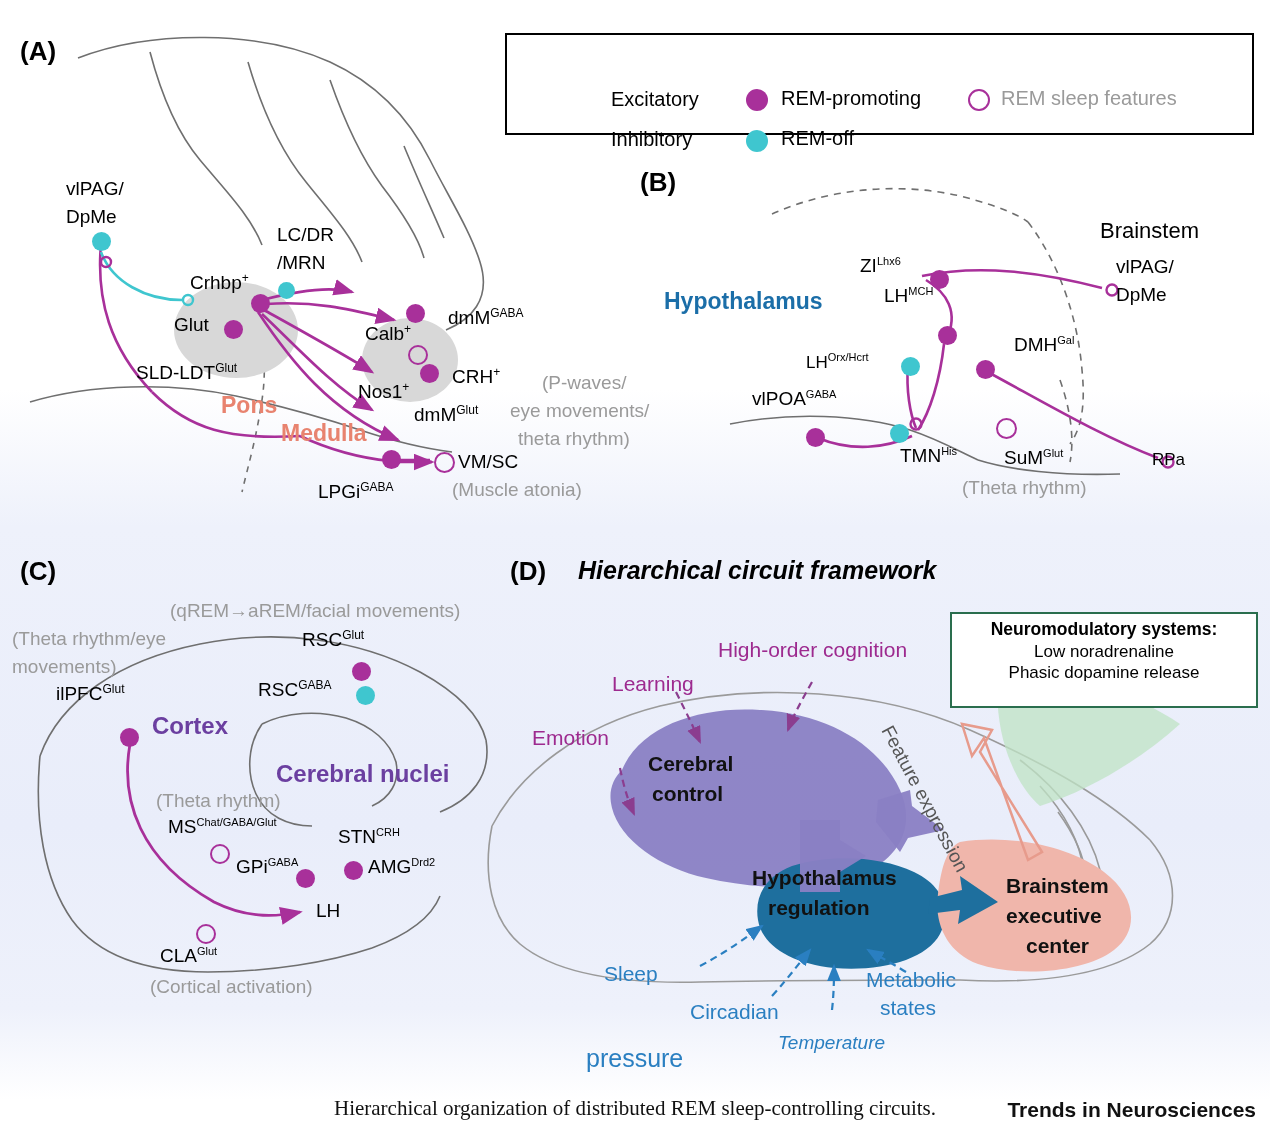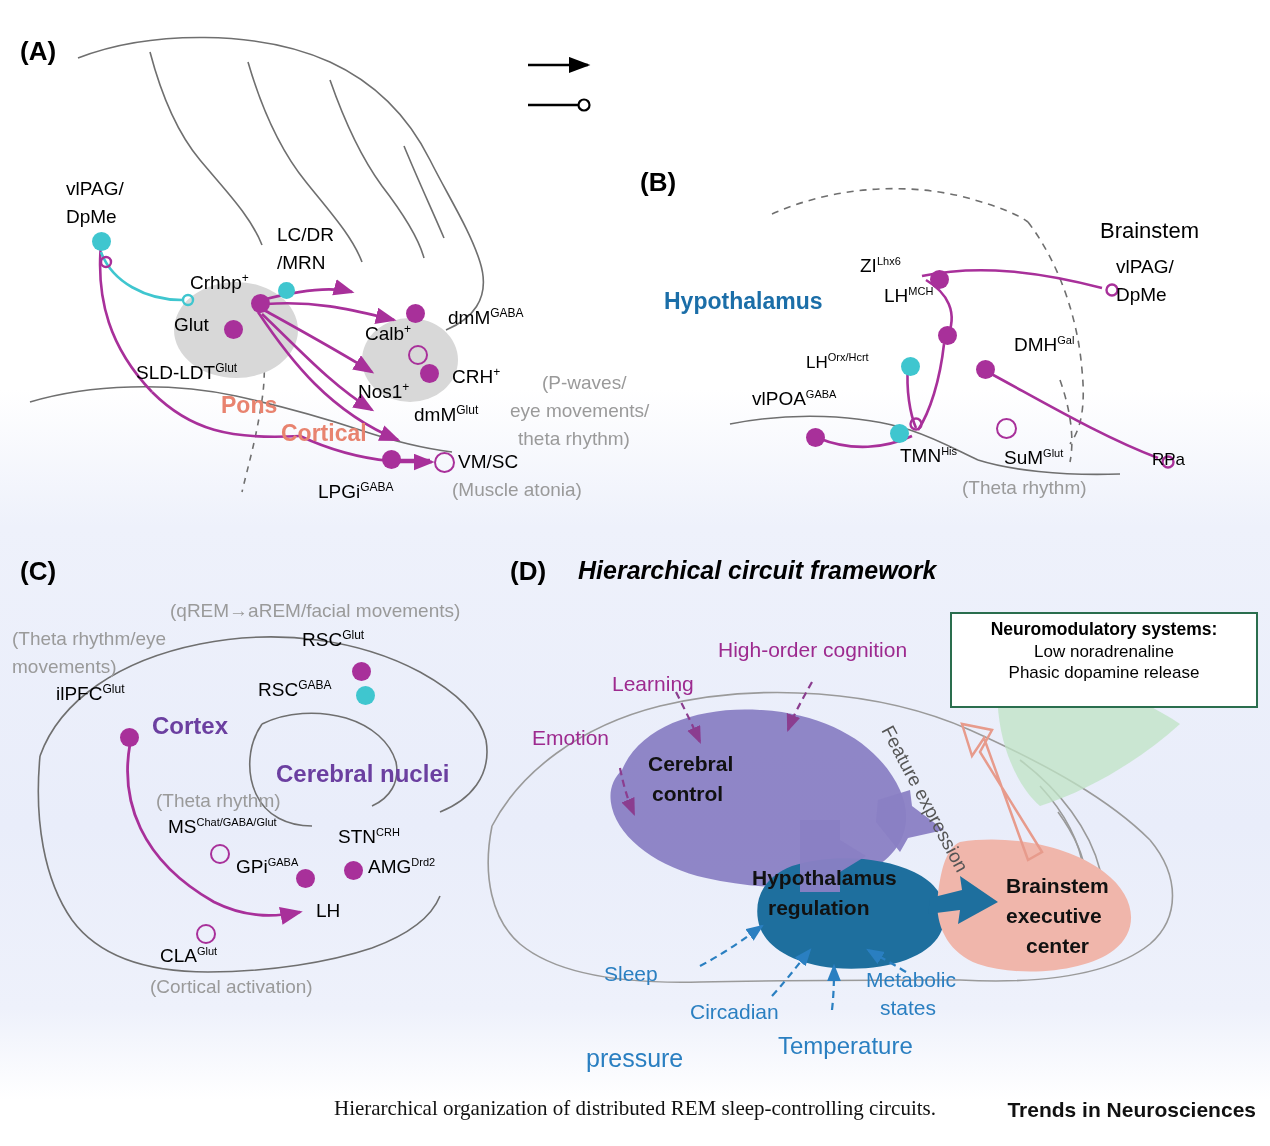--- a/index.html
+++ b/index.html
@@ -198,20 +198,30 @@
       <path d="M906,972 C890,962 878,956 868,950" marker-end="url(#arrowBlueDash)"></path>
     </g>
 
     <g>
       <line x1="528" y1="65" x2="588" y2="65" stroke="#000" stroke-width="2.4" marker-end="url(#arrowBlack)"></line>
       <line x1="528" y1="105" x2="578" y2="105" stroke="#000" stroke-width="2.4"></line>
       <circle cx="584" cy="105" r="5.5" fill="none" stroke="#000" stroke-width="2.2"></circle>
     </g>
   </svg>
 
+  <div id="legend">
+    <span class="item" style="left:104px;top:53px;">Excitatory</span>
+    <span class="item" style="left:104px;top:93px;">Inhibitory</span>
+    <span class="dot dot-rem abs" style="left:239px;top:54px;width:22px;height:22px;"></span>
+    <span class="item" style="left:274px;top:52px;">REM-promoting</span>
+    <span class="dot dot-off abs" style="left:239px;top:95px;width:22px;height:22px;"></span>
+    <span class="item" style="left:274px;top:92px;">REM-off</span>
+    <span class="ring abs" style="left:461px;top:54px;width:18px;height:18px;"></span>
+    <span class="item gray" style="left:494px;top:52px;">REM sleep features</span>
+  </div>
 
   <div class="abs panel-letter" style="left:20px;top:36px;">(A)</div>
 
   <div class="abs lbl" style="left:66px;top:178px;">vlPAG/</div>
   <div class="abs lbl" style="left:66px;top:206px;">DpMe</div>
   <div class="abs dot dot-off" style="left:92px;top:232px;width:19px;height:19px;"></div>
 
   <div class="abs lbl" style="left:277px;top:224px;">LC/DR</div>
   <div class="abs lbl" style="left:277px;top:252px;">/MRN</div>
   <div class="abs dot dot-off" style="left:278px;top:282px;width:17px;height:17px;"></div>
@@ -229,21 +239,21 @@
   <div class="abs ring" style="left:408px;top:345px;width:16px;height:16px;"></div>
 
   <div class="abs lbl" style="left:448px;top:306px;"><span>dmM</span><span class="sup">GABA</span></div>
 
   <div class="abs lbl" style="left:358px;top:380px;"><span>Nos1</span><span class="sup">+</span></div>
   <div class="abs dot dot-rem" style="left:420px;top:364px;width:19px;height:19px;"></div>
   <div class="abs lbl" style="left:452px;top:365px;"><span>CRH</span><span class="sup">+</span></div>
   <div class="abs lbl" style="left:414px;top:403px;"><span>dmM</span><span class="sup">Glut</span></div>
 
   <div class="abs lbl pink" style="left:205px;top:392px;font-size:23px;margin-left:16px;">Pons</div>
-  <div class="abs lbl pink" style="left:281px;top:420px;font-size:23px;">Cortical</div>
+  <div class="abs lbl pink" style="left:281px;top:420px;font-size:23px;">Medulla</div>
 
   <div class="abs dot dot-rem" style="left:382px;top:450px;width:19px;height:19px;"></div>
   <div class="abs lbl" style="left:318px;top:480px;"><span>LPGi</span><span class="sup">GABA</span></div>
   <div class="abs ring" style="left:434px;top:452px;width:17px;height:17px;"></div>
   <div class="abs lbl" style="left:458px;top:451px;">VM/SC</div>
 
   <div class="abs lbl gray" style="left:542px;top:372px;">(P-waves/</div>
   <div class="abs lbl gray" style="left:510px;top:400px;">eye movements/</div>
   <div class="abs lbl gray" style="left:518px;top:428px;">theta rhythm)</div>
   <div class="abs lbl gray" style="left:452px;top:479px;">(Muscle atonia)</div>
@@ -336,19 +346,19 @@
 
   <div class="abs" style="left:1006px;top:874px;font-size:21px;font-weight:bold;color:#111;">Brainstem</div>
   <div class="abs" style="left:1006px;top:904px;font-size:21px;font-weight:bold;color:#111;">executive</div>
   <div class="abs" style="left:1026px;top:934px;font-size:21px;font-weight:bold;color:#111;">center</div>
 
   <div class="abs" style="left:896px;top:722px;font-size:19px;color:#555;transform:rotate(62deg);transform-origin:left top;">Feature expression</div>
 
   <div class="abs bluetext" style="left:604px;top:962px;font-size:21px;">Sleep</div>
   <div class="abs bluetext" style="left:586px;top:1044px;font-size:25px;">pressure</div>
   <div class="abs bluetext" style="left:690px;top:1000px;font-size:21px;">Circadian</div>
-  <div class="abs bluetext" style="left:778px;top:1032px;font-size:24px;">Temperature</div>
+  <div class="abs bluetext" style="left:778px;top:1032px;font-size:19px;font-style:italic;">Temperature</div>
   <div class="abs bluetext" style="left:866px;top:968px;font-size:21px;">Metabolic</div>
   <div class="abs bluetext" style="left:880px;top:996px;font-size:21px;">states</div>
 
   <div id="brand">Trends in Neurosciences</div>
   <div id="caption">Hierarchical organization of distributed REM sleep-controlling circuits.</div>
 </div>
 
 </body></html>

